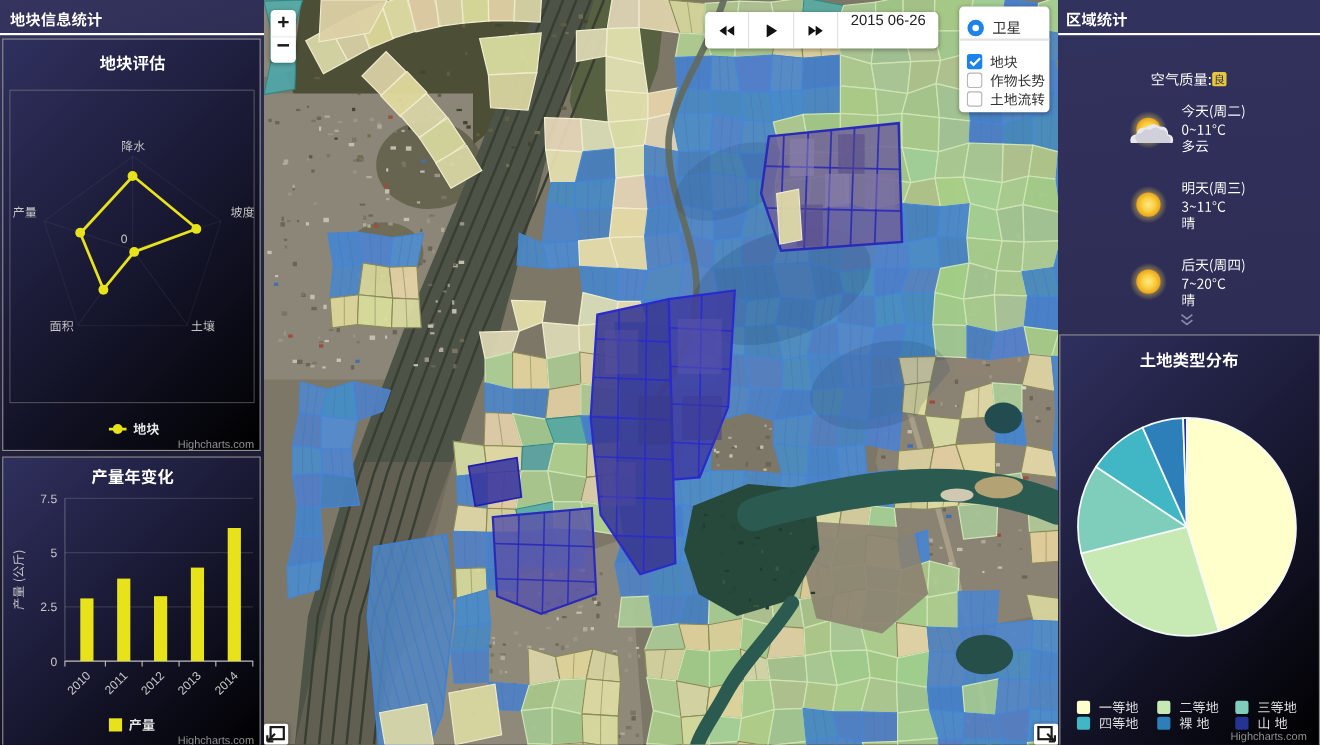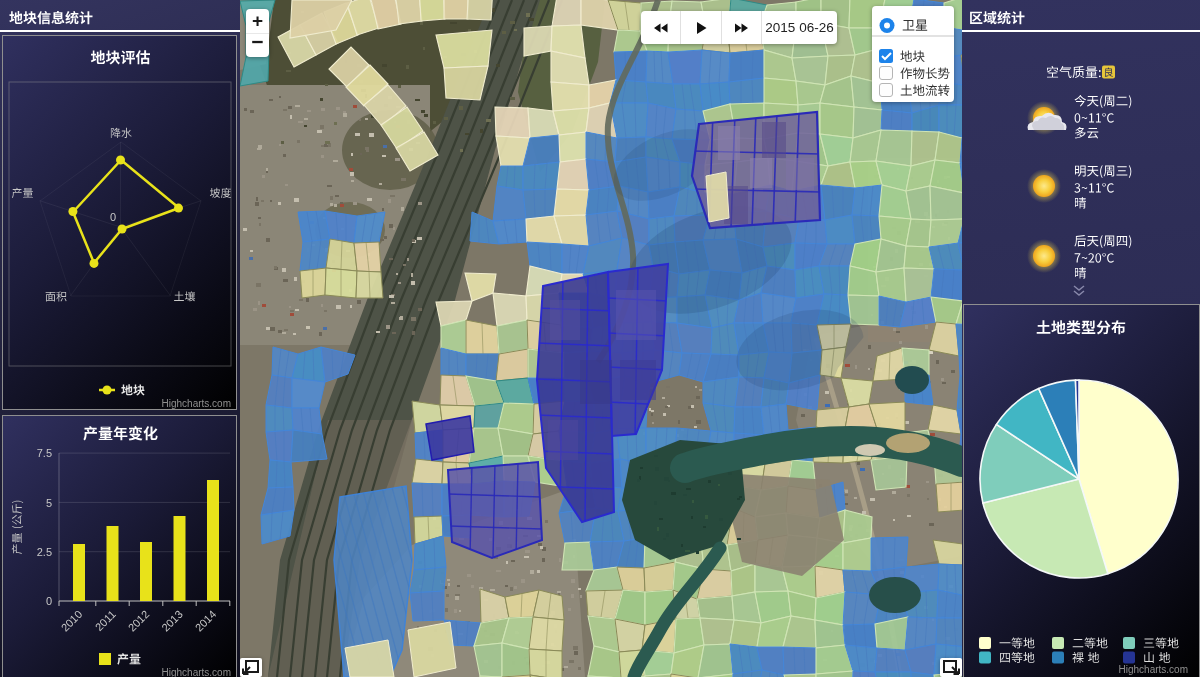--- a/index.html
+++ b/index.html
@@ -1639,21 +1639,21 @@
         <path d="M480,548 C460,580 436,600 420,630 C408,652 398,664 394,677" stroke="#2b5a50" stroke-width="13" fill="none" stroke-linecap="round"></path>
         <ellipse cx="672" cy="380" rx="17" ry="14" fill="#224c50"></ellipse>
         <ellipse cx="655" cy="595" rx="26" ry="18" fill="#274f4a"></ellipse>
         <ellipse cx="630" cy="450" rx="15" ry="6" fill="#cfc9b2"></ellipse>
         <ellipse cx="668" cy="443" rx="22" ry="10" fill="#b3a273"></ellipse>
       </svg>
   <div class="wbtn" style="left:6px;top:9px;width:23px;height:48px"></div>
   <div class="abs" style="left:6px;top:9px;width:23px;height:24px;color:#1a1a1a;font-size:19px;font-weight:bold;text-align:center;line-height:24px">+</div>
   <div class="abs" style="left:6px;top:31px;width:23px;height:24px;color:#1a1a1a;font-size:21px;font-weight:bold;text-align:center;line-height:22px">−</div>
   <div class="abs" style="left:6px;top:32.5px;width:23px;height:1px;background:#e8e8e8"></div>
-  <div class="wbtn" style="left:401px;top:11px;width:196px;height:33px;display:flex;align-items:center">
+  <div class="wbtn" style="left:401px;top:11px;width:212px;height:33px;display:flex;">
     <div style="width:40px;text-align:center;border-right:1px solid #e0e0e0;height:33px;display:flex;align-items:center;justify-content:center">
       <svg width="15" height="12">
             <path d="M7.5 1.5 L1 6 L7.5 10.5 Z M14.5 1.5 L8 6 L14.5 10.5 Z" fill="#111"></path>
           </svg>
         </div>
     <div style="width:41px;text-align:center;border-right:1px solid #e0e0e0;height:33px;display:flex;align-items:center;justify-content:center">
       <svg width="11" height="12">
             <path d="M1 0 L10.5 6 L1 12 Z" fill="#111"></path>
           </svg>
         </div>

